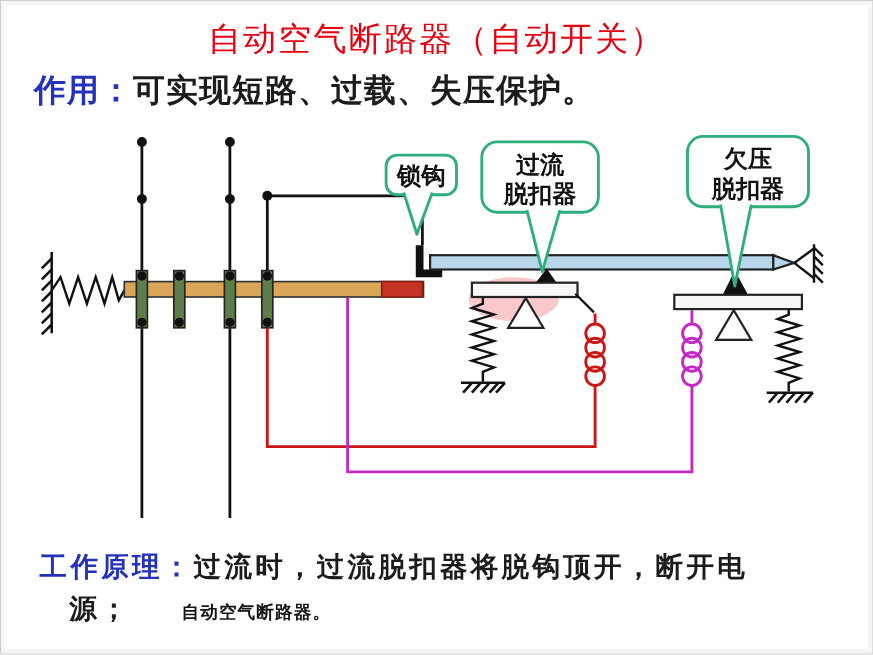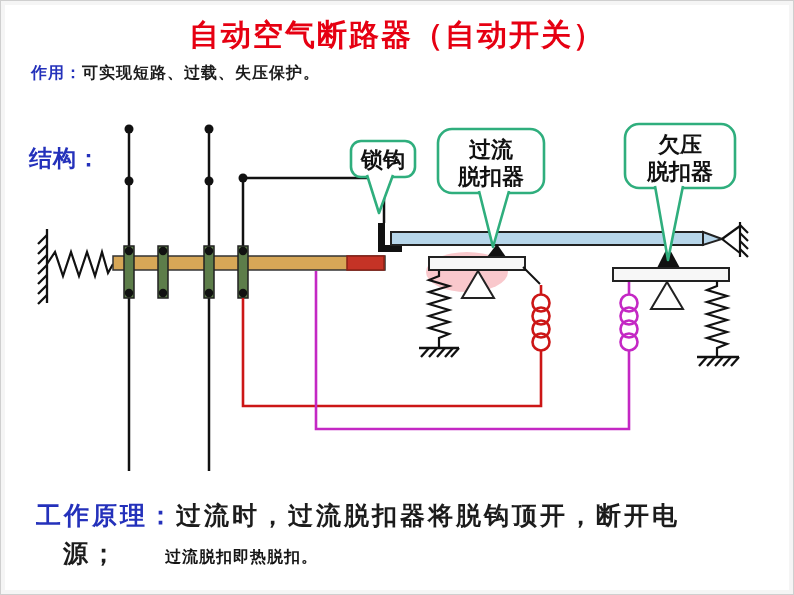--- a/index.html
+++ b/index.html
@@ -15,26 +15,26 @@
     background:#ffffff;
     font-family:"DejaVu Sans",sans-serif;
     overflow:hidden;
     box-sizing:border-box;
     border:1px solid #cfcfcf;
     box-shadow:inset 0 0 0 4px #f5f5f5;
   }
   .title{
     position:absolute;top:14px;left:0;right:0;
     text-align:center;
-    font-size:30px;font-weight:bold;color:var(--red);
+    font-size:30px;font-weight:normal;color:var(--red);
     letter-spacing:2px;
   }
   .func-line{
     position:absolute;top:62px;left:30px;
-    font-size:16px;font-weight:bold;letter-spacing:1px;
+    font-size:29px;font-weight:bold;letter-spacing:1px;
     white-space:nowrap;
   }
   .func-line .lbl{color:var(--blue);}
   .func-line .txt{color:var(--ink);}
   .structure-lbl{
     position:absolute;top:142px;left:28px;
     font-size:23px;font-weight:bold;color:var(--blue);
     letter-spacing:1px;
   }
   .principle-1{
@@ -63,21 +63,20 @@
 <body>
 
 <div class="page">
 
   <div class="title">自动空气断路器（自动开关）</div>
 
   <div class="func-line">
     <span class="lbl">作用：</span><span class="txt">可实现短路、过载、失压保护。</span>
   </div>
 
-  <div class="structure-lbl">结构：</div>
 
   <svg class="diagram" width="794" height="595" viewBox="0 0 794 595">
 
     <g stroke="#111" stroke-width="2.5" fill="none">
       <path d="M128 125 V245"></path>
       <path d="M208 125 V245"></path>
       <path d="M242 177 V245"></path>
       <path d="M242 177 H383"></path>
       <path d="M383 177 V222"></path>
       <path d="M128 297 V470"></path>
@@ -208,16 +207,16 @@
       <text class="callout-txt" x="679" y="151" text-anchor="middle">欠压</text>
       <text class="callout-txt" x="679" y="178" text-anchor="middle">脱扣器</text>
     </g>
   </svg>
 
   <div class="principle-1">
     <span class="lbl">工作原理：</span><span class="txt">过流时，过流脱扣器将脱钩顶开，断开电</span>
   </div>
   <div class="principle-2">
     <span>源；</span>
-    <span class="note">过流脱扣即热脱扣。</span>
+    <span class="note">自动空气断路器。</span>
   </div>
 
 </div>
 
 </body></html>

